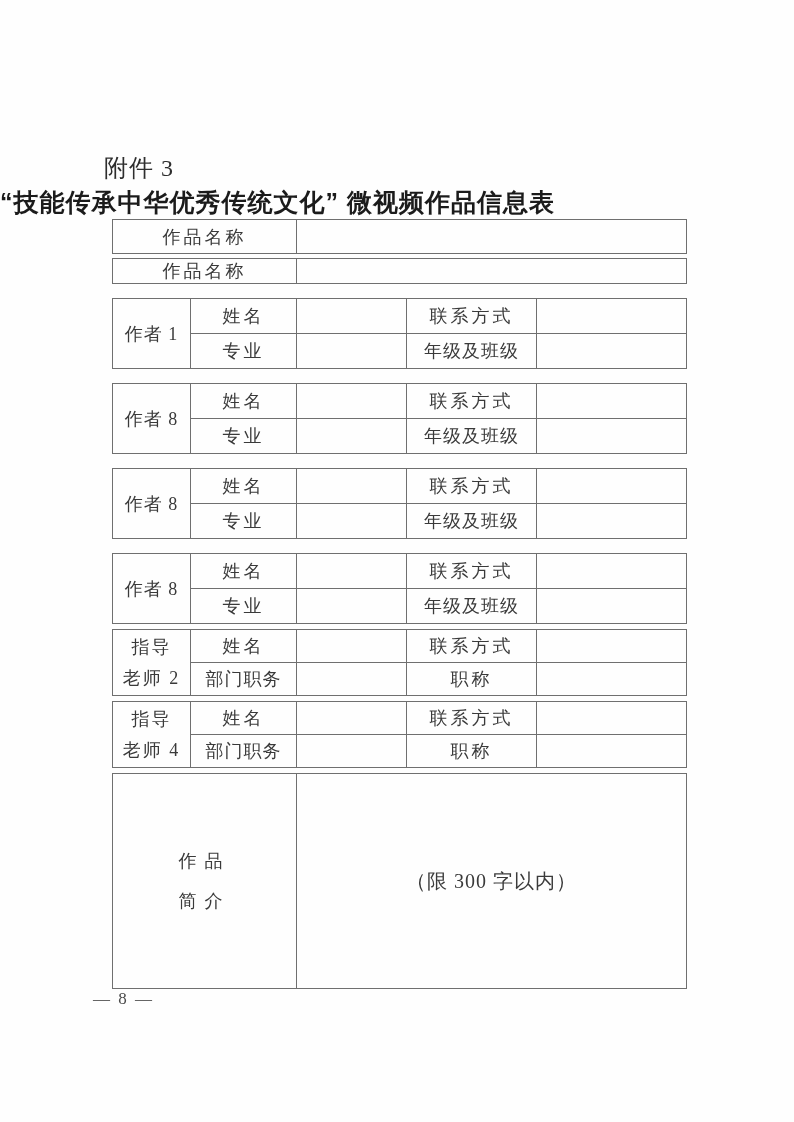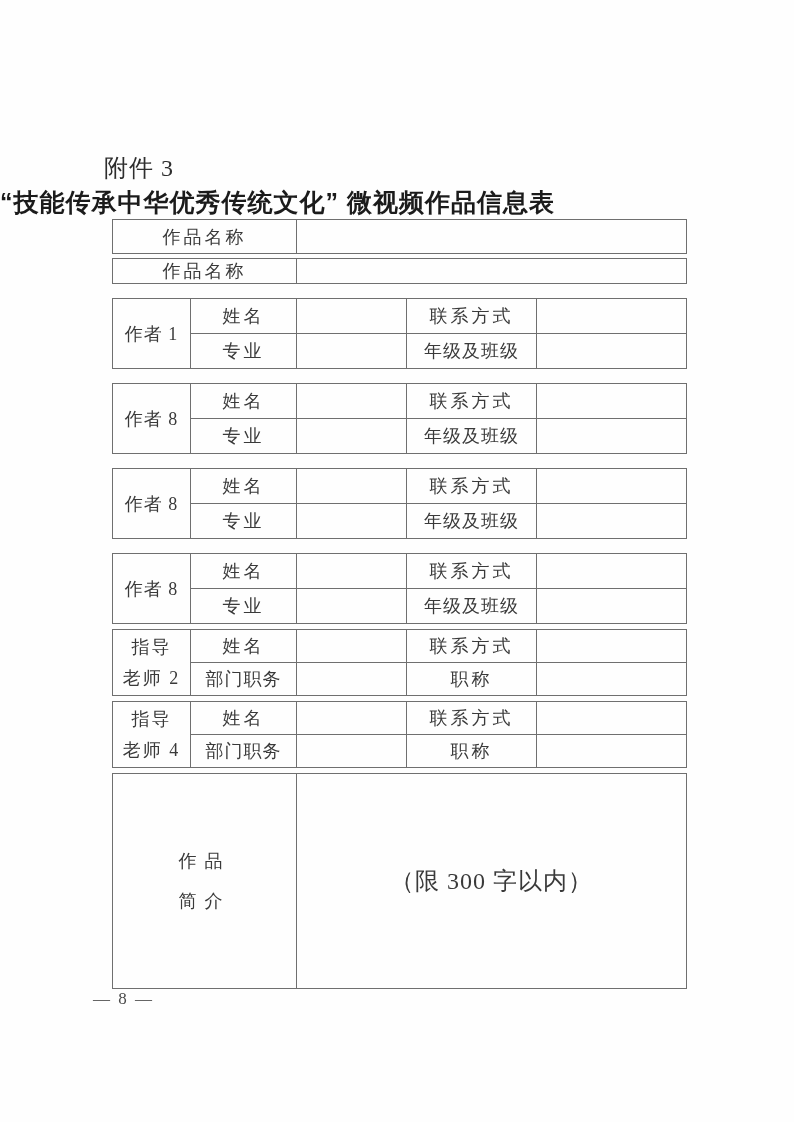--- a/index.html
+++ b/index.html
@@ -51,21 +51,21 @@
   table.sec-advisor td { height: 32px; }
 
   .two-line div { line-height: 31px; letter-spacing: 2px; }
 
   table.sec-summary td.sum-label { height: 214px; }
   .sum-label div { line-height: 40px; letter-spacing: 8px; }
   td.sum-value {
     vertical-align: top; text-align: left;
     padding: 5px 0 0 14px;
   }
-  .hint { font-size: 24px; letter-spacing: 1px; color: #3a3a3a; }
+  .hint { font-size: 20px; letter-spacing: 1px; color: #3a3a3a; }
 
   .page-number {
     position: absolute; left: 93px; top: 989px;
     font-size: 17px; color: #4a4a4a; letter-spacing: 2px;
   }
 </style>
 </head>
 <body>
 
 <div class="page">

